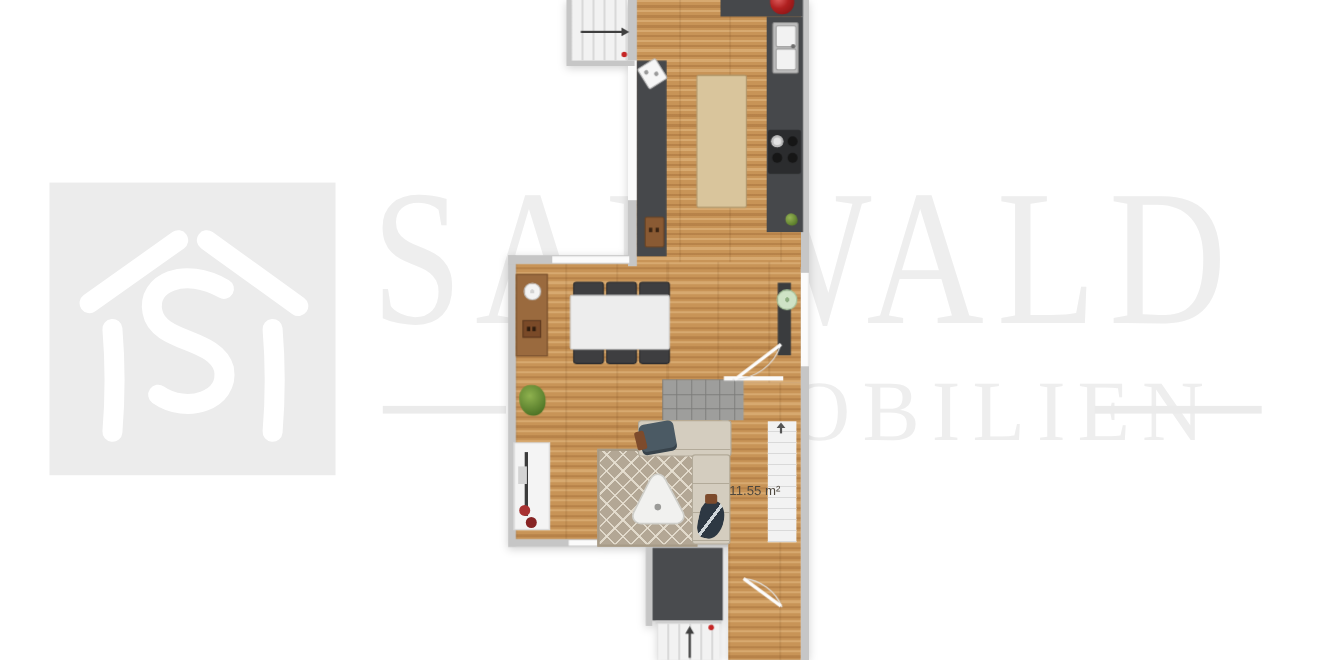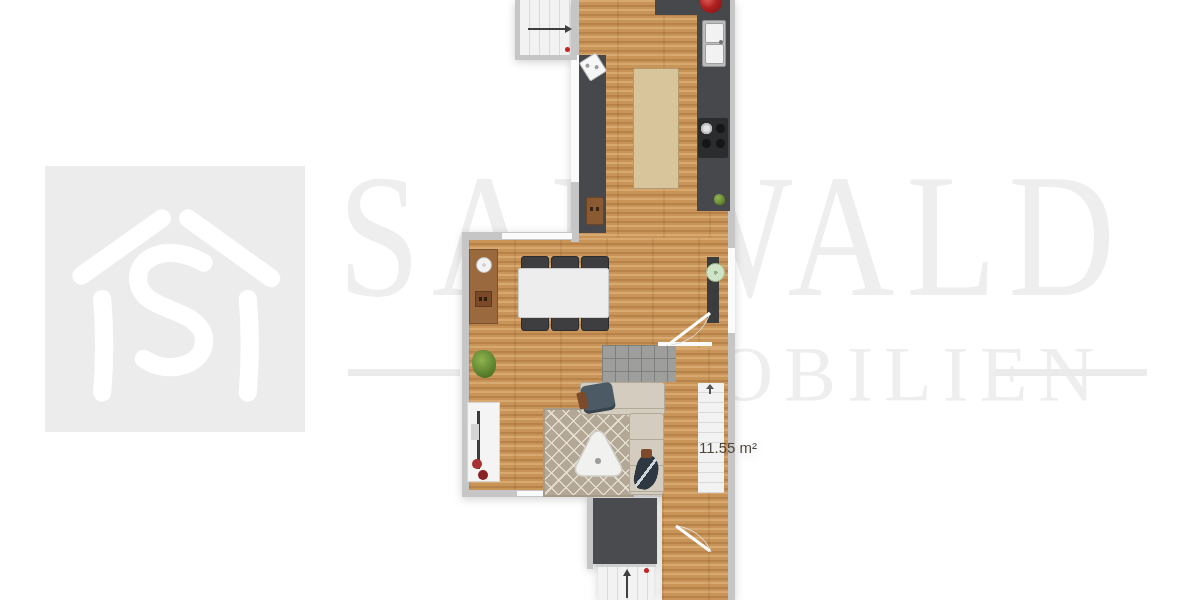--- a/index.html
+++ b/index.html
@@ -33,21 +33,21 @@
   .tile{background-color:#9e9e9c;background-image:
     repeating-linear-gradient(90deg, rgba(122,122,120,.85) 0 1px, rgba(0,0,0,0) 1px 13px),
     repeating-linear-gradient(180deg, rgba(122,122,120,.85) 0 1px, rgba(0,0,0,0) 1px 13px);}
   .rug{background-color:#b3a795;border:2px solid #a79b87;background-image:
     repeating-linear-gradient(45deg, rgba(0,0,0,0) 0 9px, rgba(233,226,212,.85) 9px 10.5px),
     repeating-linear-gradient(-45deg, rgba(0,0,0,0) 0 9px, rgba(233,226,212,.85) 9px 10.5px);}
   .sofa{background:#d4cdbf;border:1px solid #b2aa99;border-radius:3px;background-image:
     repeating-linear-gradient(180deg, rgba(0,0,0,0) 0 25px, #b2aa99 25px 26px);}
   .chair{width:26px;height:15px;background:#3e3e40;border:1px solid #2b2b2d;border-radius:3px;}
   .reddot{width:5px;height:5px;border-radius:50%;background:#c52525;}
-  .label{font-size:15px;color:#4e473d;white-space:nowrap;padding-left:36px;}
+  .label{font-size:12px;color:#4e473d;white-space:nowrap;}
 </style>
 </head>
 <body>
 
 <div id="stage">
 
   <div id="watermark" class="abs">
     <div class="abs wm-logo-box">
       <svg width="260" height="266" viewBox="0 0 100 100">
         <g fill="none" stroke="#ffffff" stroke-width="7" stroke-linecap="round">

